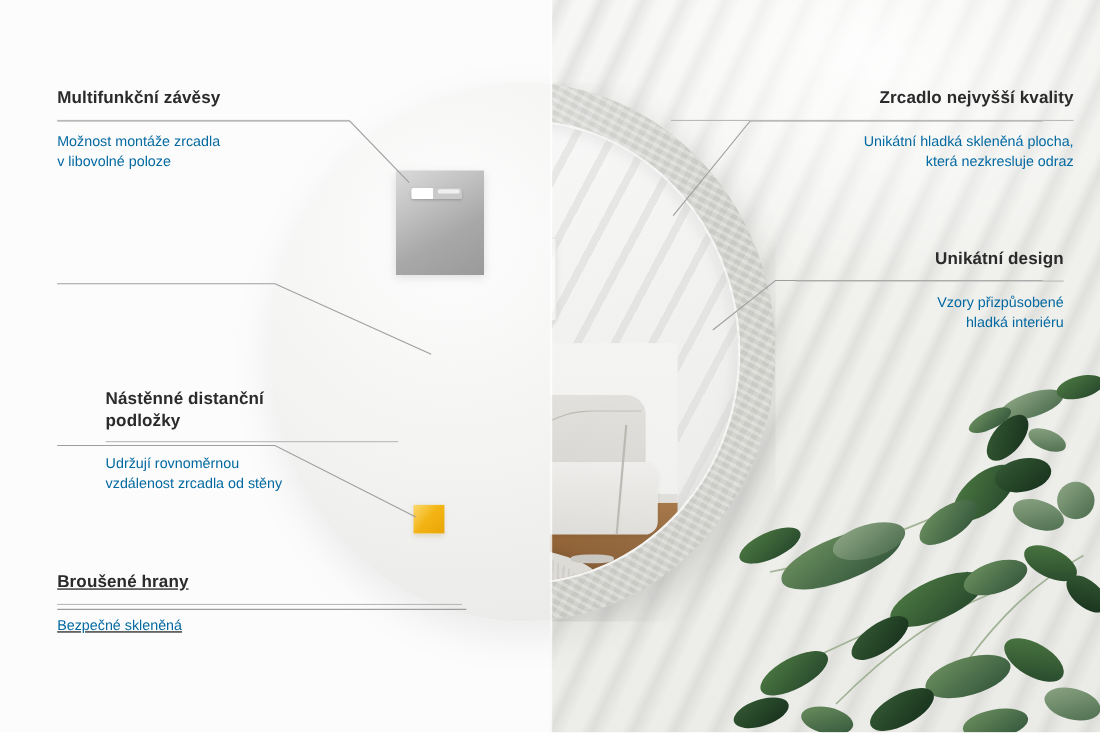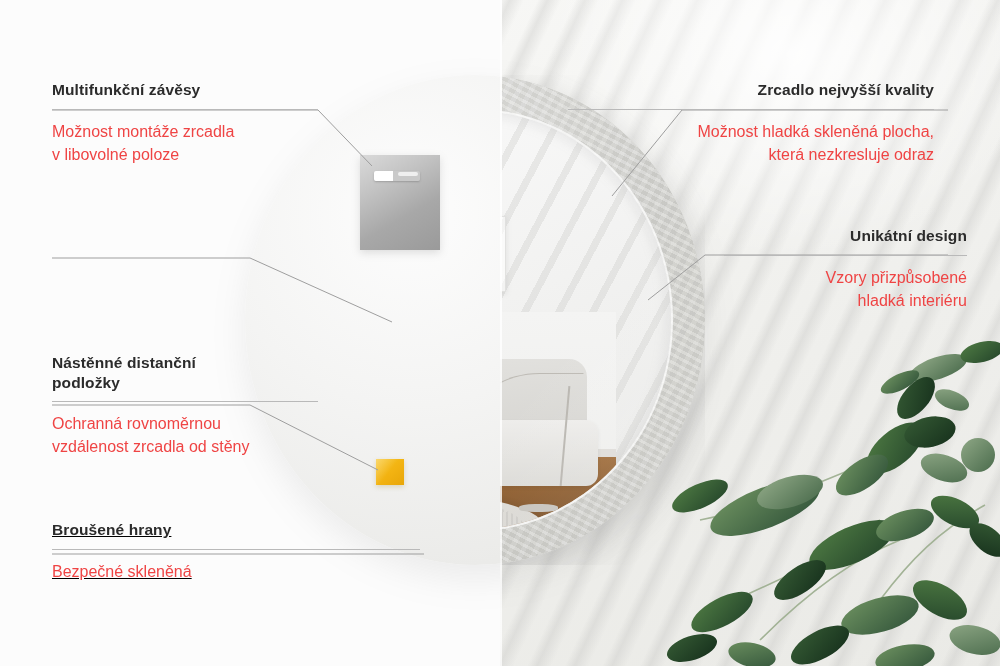--- a/index.html
+++ b/index.html
@@ -215,40 +215,40 @@
   .block { position:absolute; }
   .block h3 {
     font-size:15.5px;
     font-weight:bold;
     color:#2b2b2b;
     letter-spacing:.1px;
     line-height:1.26;
     white-space:pre-line;
   }
   .block p {
-    font-size:16px;
+    font-size:13px;
     font-weight:400;
-    color:#ef4444;
+    color:#0369a1;
     line-height:1.45;
     white-space:pre-line;
   }
   .block .rule {
     height:1px;
     background:#b9b9b9;
     margin:9px 0 10px 0;
   }
   .left-block  { left:52px; text-align:left; }
   .right-block { text-align:right; }
 
   .b1 { top:80px;  width:266px; }
   .b2 { top:228px; width:266px; }
-  .b3 { top:353px; width:266px; }
+  .b3 { top:353px; width:266px;margin-left:44px; }
   .b4 { top:520px; width:368px;text-decoration:underline; }
 
-  .r1 { left:568px; top:80px;  width:366px; }
+  .r1 { left:610px; top:80px;  width:366px; }
   .r2 { left:724px; top:226px; width:243px; }
 </style>
 </head>
 <body>
 
 <div id="stage">
 
   <div class="bg-left"></div>
   <div class="bg-right"></div>
   <div class="bg-right-glow"></div>
@@ -385,34 +385,34 @@
     <div class="rule"></div>
     <p>Možnost montáže zrcadla
 v libovolné poloze</p>
   </div>
 
 
   <div class="block left-block b3">
     <h3>Nástěnné distanční
 podložky</h3>
     <div class="rule"></div>
-    <p>Ochranná rovnoměrnou
+    <p>Udržují rovnoměrnou
 vzdálenost zrcadla od stěny</p>
   </div>
 
   <div class="block left-block b4">
     <h3>Broušené hrany</h3>
     <div class="rule"></div>
     <p>Bezpečné skleněná</p>
   </div>
 
   <div class="block right-block r1">
     <h3>Zrcadlo nejvyšší kvality</h3>
     <div class="rule"></div>
-    <p>Možnost hladká skleněná plocha,
+    <p>Unikátní hladká skleněná plocha,
 která nezkresluje odraz</p>
   </div>
 
   <div class="block right-block r2">
     <h3>Unikátní design</h3>
     <div class="rule"></div>
     <p>Vzory přizpůsobené
 hladká interiéru</p>
   </div>
 

